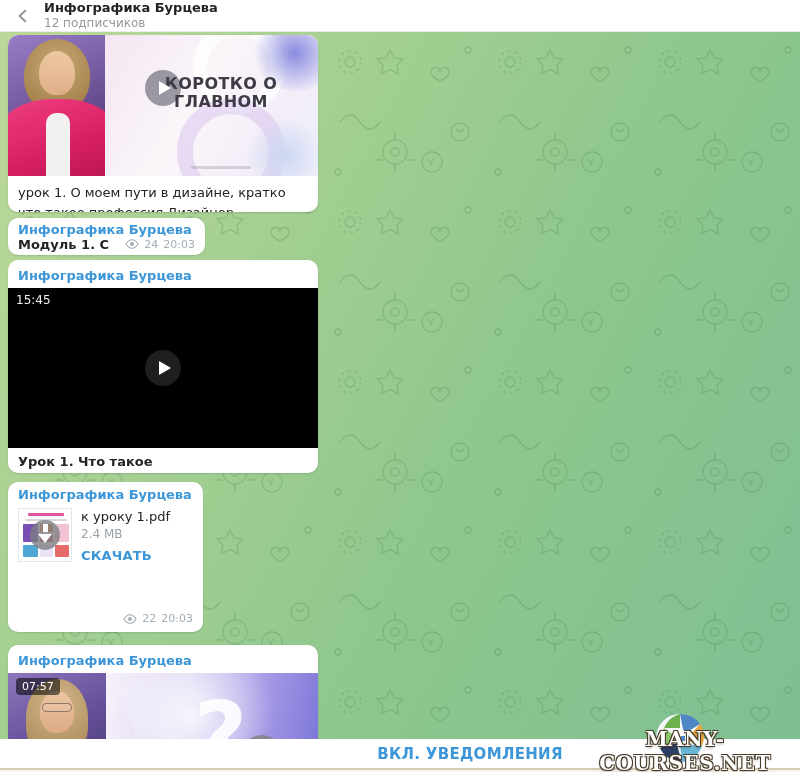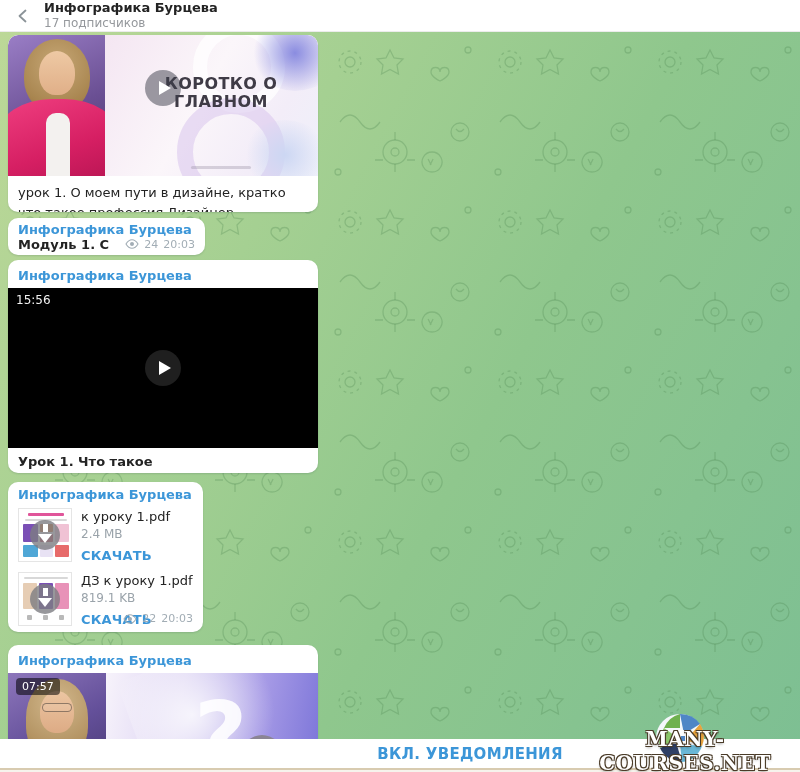--- a/index.html
+++ b/index.html
@@ -167,21 +167,21 @@
   <div class="header">
     <div class="back-btn">
       <span class="eye">
         <svg width="16" height="16" viewBox="0 0 16 16">
             <path d="M10.5 2.5 L4.5 8 L10.5 13.5" fill="none" stroke="currentColor" stroke-width="1.8" stroke-linecap="round" stroke-linejoin="round"></path>
           </svg>
       </span>
     </div>
     <div class="hdr-text">
       <div class="hdr-title">Инфографика Бурцева</div>
-      <div class="hdr-sub">17 подписчиков</div>
+      <div class="hdr-sub">12 подписчиков</div>
     </div>
   </div>
 
   <div class="bubble m1">
     <div class="m1-video">
       <div class="m1-photo">
         <div class="m1-hair"></div>
           <div class="m1-face"></div>
           <div class="m1-jacket"></div>
           <div class="m1-shirt"></div>
@@ -219,21 +219,21 @@
         <span>20:03</span>
       </span>
     </div>
   </div>
 
   <div class="bubble m3">
     <div class="m3-head">
       <span class="author">Инфографика Бурцева</span>
     </div>
     <div class="m3-video">
-      <div class="m3-duration">15:56</div>
+      <div class="m3-duration">15:45</div>
       <div class="play-overlay">
         <div class="tri"></div>
       </div>
     </div>
     <div class="m3-caption">
       <span class="caption">Урок 1. Что такое инфографика? Карточка товара</span>
       <span class="meta">
 
         <span>24</span>
         <span>20:03</span>
@@ -260,40 +260,20 @@
             <div class="dl-arrow" style="margin-top:6px;"></div>
           </div>
       </div>
       <div class="file-info">
         <div class="file-name">к уроку 1.pdf</div>
         <div class="file-size">2.4 MB</div>
         <div class="file-action">СКАЧАТЬ</div>
       </div>
     </div>
 
-    <div class="file-row" style="margin-top:9px;">
-      <div class="file-thumb">
-        <div class="ft-bar" style="left:5px;top:4px;width:44px;height:2px;background:#d8d8d8;"></div>
-        <div class="ft-bar" style="left:4px;top:10px;width:14px;height:26px;background:#e6cdb4;"></div>
-        <div class="ft-bar" style="left:20px;top:10px;width:14px;height:26px;background:#7a4fb5;"></div>
-        <div class="ft-bar" style="left:36px;top:10px;width:14px;height:26px;background:#e892b8;"></div>
-        <div class="ft-bar" style="left:8px;top:42px;width:5px;height:5px;background:#b9b9b9;"></div>
-        <div class="ft-bar" style="left:24px;top:42px;width:5px;height:5px;background:#b9b9b9;"></div>
-        <div class="ft-bar" style="left:40px;top:42px;width:5px;height:5px;background:#b9b9b9;"></div>
-        <div class="dl-circle">
-            <div class="dl-stem"></div>
-            <div class="dl-arrow" style="margin-top:6px;"></div>
-          </div>
-      </div>
-      <div class="file-info">
-        <div class="file-name">ДЗ к уроку 1.pdf</div>
-        <div class="file-size">819.1 KB</div>
-        <div class="file-action">СКАЧАТЬ</div>
-      </div>
-    </div>
 
     <span class="meta">
       <span class="eye">
         <svg width="14" height="10" viewBox="0 0 14 10">
             <path d="M1 5c1.7-2.9 4-4.3 6-4.3S11.3 2.1 13 5c-1.7 2.9-4 4.3-6 4.3S2.7 7.9 1 5z" fill="none" stroke="currentColor" stroke-width="1.1"></path>
             <circle cx="7" cy="5" r="2" fill="currentColor"></circle>
           </svg>
       </span>
       <span>22</span>
       <span>20:03</span>

